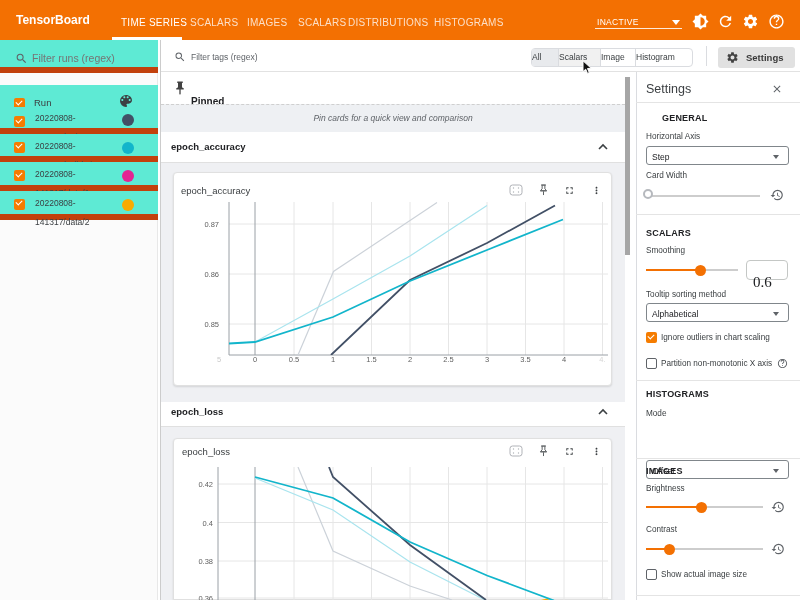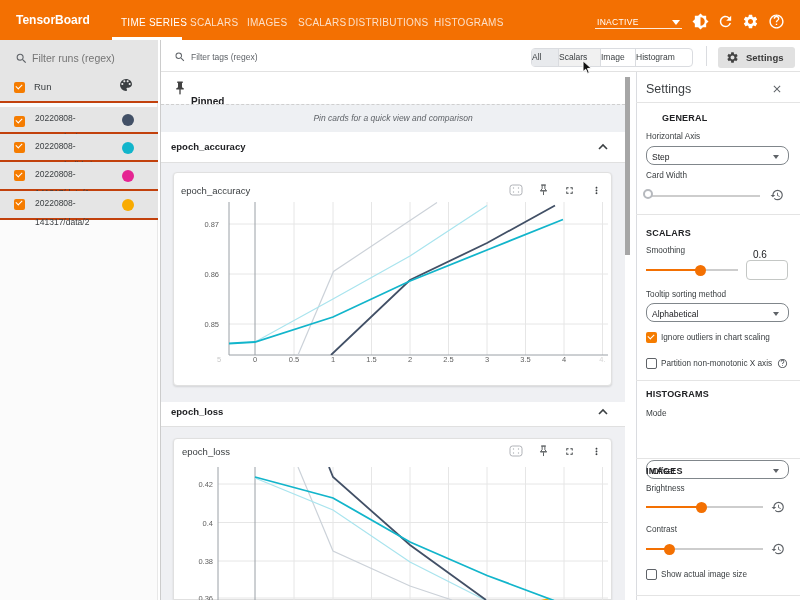--- a/index.html
+++ b/index.html
@@ -14,21 +14,21 @@
   .tabline { position:absolute; left:112px; top:37px; width:70px; height:3px; background:#fff; }
   .inactive { position:absolute; left:597px; top:17px; font-size:8.5px; color:#fff; letter-spacing:.3px; }
   .inacline { position:absolute; left:595px; top:28px; width:87px; height:1px; background:rgba(255,255,255,.85); }
   .inacarrow { position:absolute; left:672px; top:20px; width:0; height:0;
       border-left:4px solid transparent; border-right:4px solid transparent; border-top:5px solid #fff; }
   .hicon { position:absolute; top:13px; }
   
   .sidebar { position:absolute; left:0; top:40px; width:158px; height:560px; background:#fbfbfb;
              border-right:1px solid #e8e8e8; }
   .vline { position:absolute; left:160px; top:40px; width:1px; height:560px; background:#ccc; }
-  .srow { position:absolute; left:0; width:158px; border-bottom:2px solid #c2410c; background:#e5e5e5; }
+  .srow { position:absolute; left:0; width:158px; border-bottom:6px solid #c2410c; background:#5eead4; }
   .cbx { position:absolute; width:11px; height:11px; background:#f57c00; border-radius:2px; }
   .cbx:after { content:""; position:absolute; left:2px; top:1.5px; width:5px; height:3px;
       border-left:1.6px solid #fff; border-bottom:1.6px solid #fff; transform:rotate(-45deg); }
   .cbe { position:absolute; width:11px; height:11px; border:1.6px solid #5f6368; border-radius:2px; background:#fff; }
   .runtxt { position:absolute; left:35px; font-size:8.5px; color:#3c4043; line-height:19px; }
   .dot { position:absolute; left:122px; width:12px; height:12px; border-radius:50%; }
   
   .toolbar { position:absolute; left:161px; top:40px; width:639px; height:32px; background:#fff;
              border-bottom:1px solid #e2e2e2; }
   .ftxt { position:absolute; left:191px; top:52px; font-size:8.5px; color:#5f6368; }
@@ -49,21 +49,21 @@
           border-radius:4px; box-shadow:0 1px 2px rgba(0,0,0,.12); }
   .scrollcol { position:absolute; left:625px; top:72px; width:11px; height:528px; background:#fff; }
   .thumb { position:absolute; left:0px; top:5px; width:5px; height:178px; background:#a6a6a6; }
   
   .panel { position:absolute; left:636px; top:72px; width:164px; height:528px; background:#fff;
            border-left:1px solid #dadce0; }
   .p { position:absolute; font-size:8.2px; color:#3c4043; }
   .pcap { position:absolute; font-size:9px; font-weight:bold; color:#202124; letter-spacing:.2px; }
   .pdiv { position:absolute; left:0; width:164px; height:1px; background:#e4e4e4; }
   .sel { position:absolute; left:10px; width:143px; height:19px; border:1px solid #80868b;
-         border-radius:8px; background:#fff; }
+         border-radius:3px; background:#fff; }
   .sel span { position:absolute; left:5px; top:4.5px; font-size:8.5px; color:#202124; }
   .sel i { position:absolute; right:9px; top:7.5px; width:0; height:0;
       border-left:3.5px solid transparent; border-right:3.5px solid transparent; border-top:4px solid #5f6368; }
   .track { position:absolute; height:2px; background:#cdcdcd; }
   .trackon { position:absolute; height:2px; background:#f37002; }
   .knob { position:absolute; width:11px; height:11px; border-radius:50%; background:#f37002; }
   .knobe { position:absolute; width:10px; height:10px; border-radius:50%; background:#fff; border:2px solid #b6b9be; }
 </style>
 </head>
 <body>
@@ -95,21 +95,21 @@
 </div>
 
 <div class="sidebar"></div>
 <div class="vline"></div>
 <div class="srow" style="top:40px; height:33px;">
   <svg style="position:absolute;left:15px;top:12px;" width="13" height="13" viewBox="0 0 24 24">
       <path fill="#5f6368" d="M15.5 14h-.79l-.28-.27A6.47 6.47 0 0016 9.5 6.5 6.5 0 109.5 16c1.61 0 3.09-.59 4.23-1.57l.27.28v.79l5 4.99L20.49 19l-4.99-5zm-6 0C7.01 14 5 11.99 5 9.5S7.01 5 9.5 5 14 7.01 14 9.5 11.99 14 9.5 14z"></path>
     </svg>
   <span style="position:absolute;left:32px;top:12px;font-size:10.5px;color:#757575;">Filter runs (regex)</span>
 </div>
-<div class="srow" style="top:69px; height:34px;">
+<div class="srow" style="top:85px; height:34px;">
   <div class="cbx" style="left:14px; top:13px;"></div>
   <span style="position:absolute;left:34px;top:12px;font-size:9.5px;color:#3c4043;">Run</span>
   <svg style="position:absolute;left:118px;top:8px;" width="16" height="16" viewBox="0 0 24 24">
       <path fill="#3c4043" d="M12 3a9 9 0 000 18c.83 0 1.5-.67 1.5-1.5 0-.39-.15-.74-.39-1.01-.23-.26-.38-.61-.38-.99 0-.83.67-1.5 1.5-1.5H16c2.76 0 5-2.24 5-5 0-4.42-4.03-8-9-8zm-5.5 9c-.83 0-1.5-.67-1.5-1.5S5.67 9 6.5 9 8 9.67 8 10.5 7.33 12 6.5 12zm3-4C8.67 8 8 7.33 8 6.5S8.67 5 9.5 5s1.5.67 1.5 1.5S10.33 8 9.5 8zm5 0c-.83 0-1.5-.67-1.5-1.5S13.67 5 14.5 5s1.5.67 1.5 1.5S15.33 8 14.5 8zm3 4c-.83 0-1.5-.67-1.5-1.5S16.67 9 17.5 9s1.5.67 1.5 1.5-.67 1.5-1.5 1.5z"></path>
     </svg>
 </div>
 <div class="srow" style="top:107px; height:26.5px;">
   <div class="cbx" style="left:14px; top:9px;"></div>
   <div class="runtxt" style="top:2px;">20220808-<br>141317/train</div>
   <div class="dot" style="top:7px; background:#425066;"></div>
@@ -335,21 +335,21 @@
     <path fill="#5f6368" d="M13 3a9 9 0 00-9 9H1l3.89 3.89.07.14L9 12H6c0-3.87 3.13-7 7-7s7 3.13 7 7-3.13 7-7 7c-1.93 0-3.68-.79-4.94-2.06l-1.42 1.42A8.954 8.954 0 0013 21a9 9 0 000-18zm-1 5v5l4.28 2.54.72-1.21-3.5-2.08V8h-1.5z"></path>
   </svg>
 <div class="pdiv" style="top:214px; left:636px; position:absolute;"></div>
 
 <div class="pcap" style="left:646px;top:228px;">SCALARS</div>
 <div class="p" style="left:646px;top:246px;">Smoothing</div>
 <div class="track" style="left:646px;top:269px;width:92px;"></div>
 <div class="trackon" style="left:646px;top:269px;width:55px;"></div>
 <div class="knob" style="left:695px;top:264.5px;"></div>
 <div style="position:absolute;left:746px;top:260px;width:42px;height:20px;border:1px solid #c4c7c5;border-radius:4px;"></div>
-<div style="position:absolute;left:753px;top:249px;font-size:10px;color:#202124;">0.6</div>
+<div style="position:absolute;left:753px;top:274px;font-size:15px;color:#202124;font-family:Liberation Serif, serif;">0.6</div>
 <div class="p" style="left:646px;top:290px;">Tooltip sorting method</div>
 <div class="sel" style="left:646px;top:303px;width:143px;">
     <span>Alphabetical</span>
     <i></i>
   </div>
 <div class="cbx" style="left:646px;top:332px;"></div>
 <div class="p" style="left:661px;top:333px;">Ignore outliers in chart scaling</div>
 <div class="cbe" style="left:646px;top:358px;"></div>
 <div class="p" style="left:661px;top:359px;">Partition non-monotonic X axis</div>
 <svg style="position:absolute;left:777px;top:358px;" width="11" height="11" viewBox="0 0 24 24">

